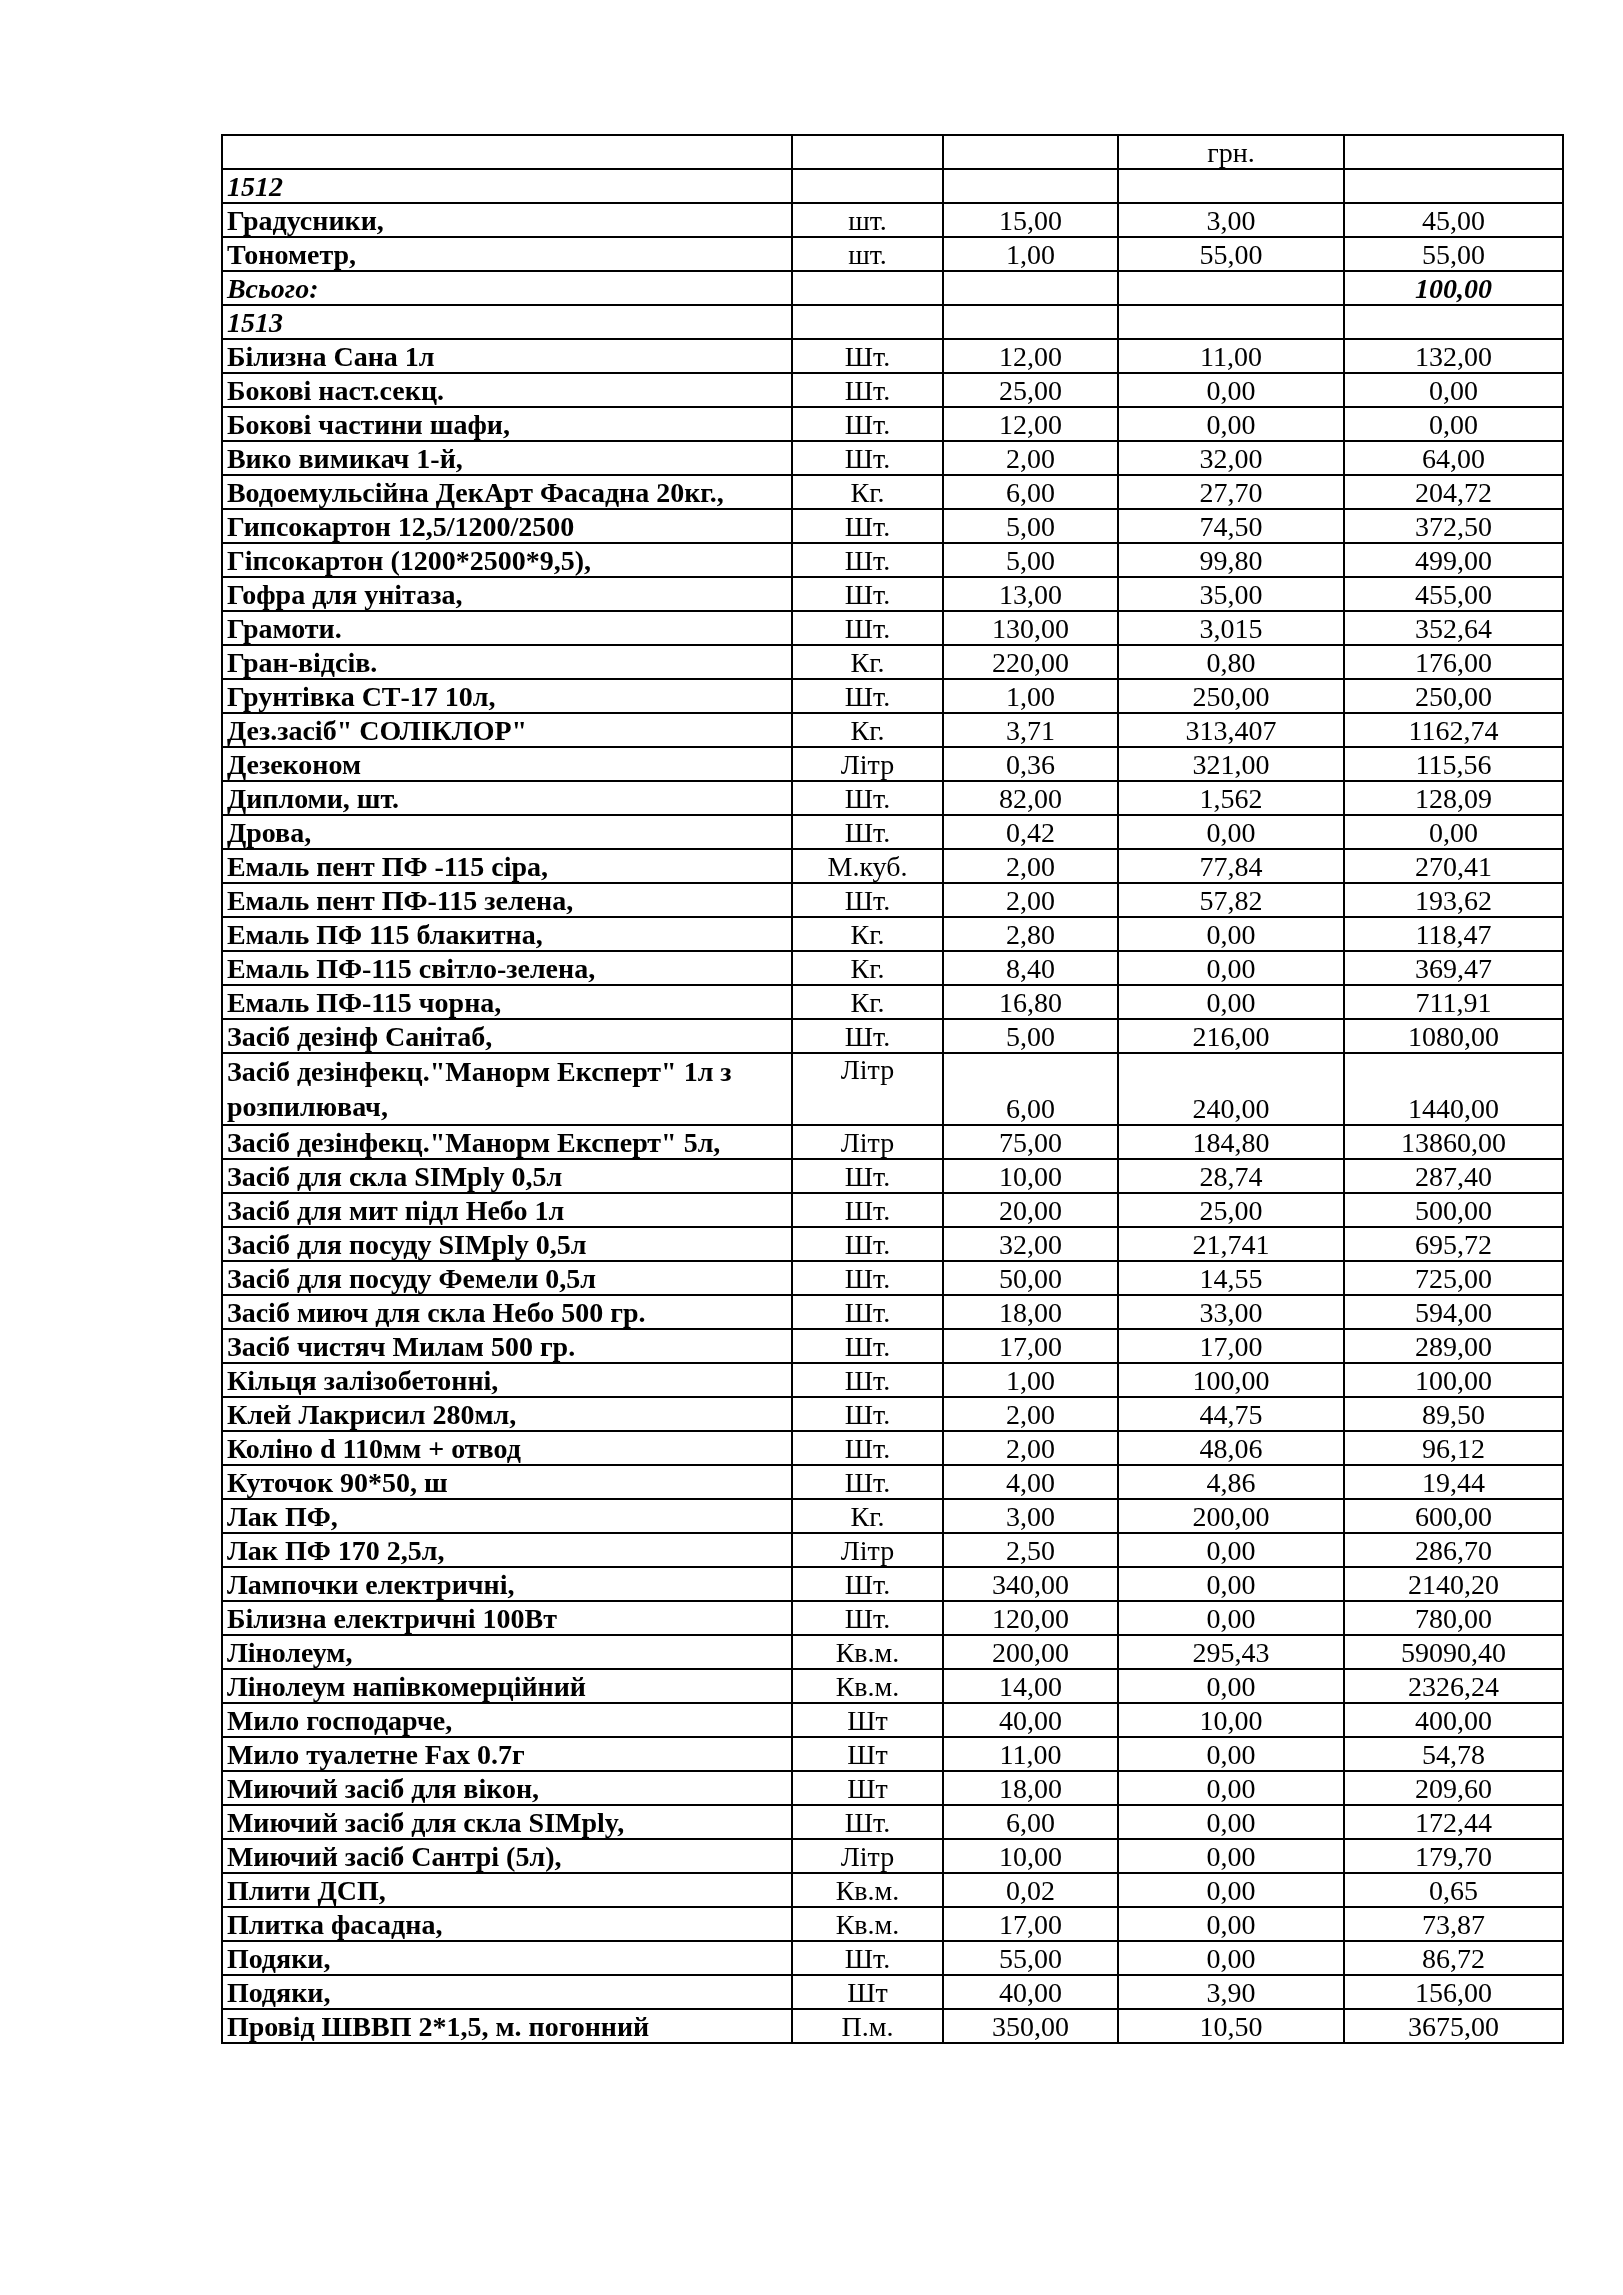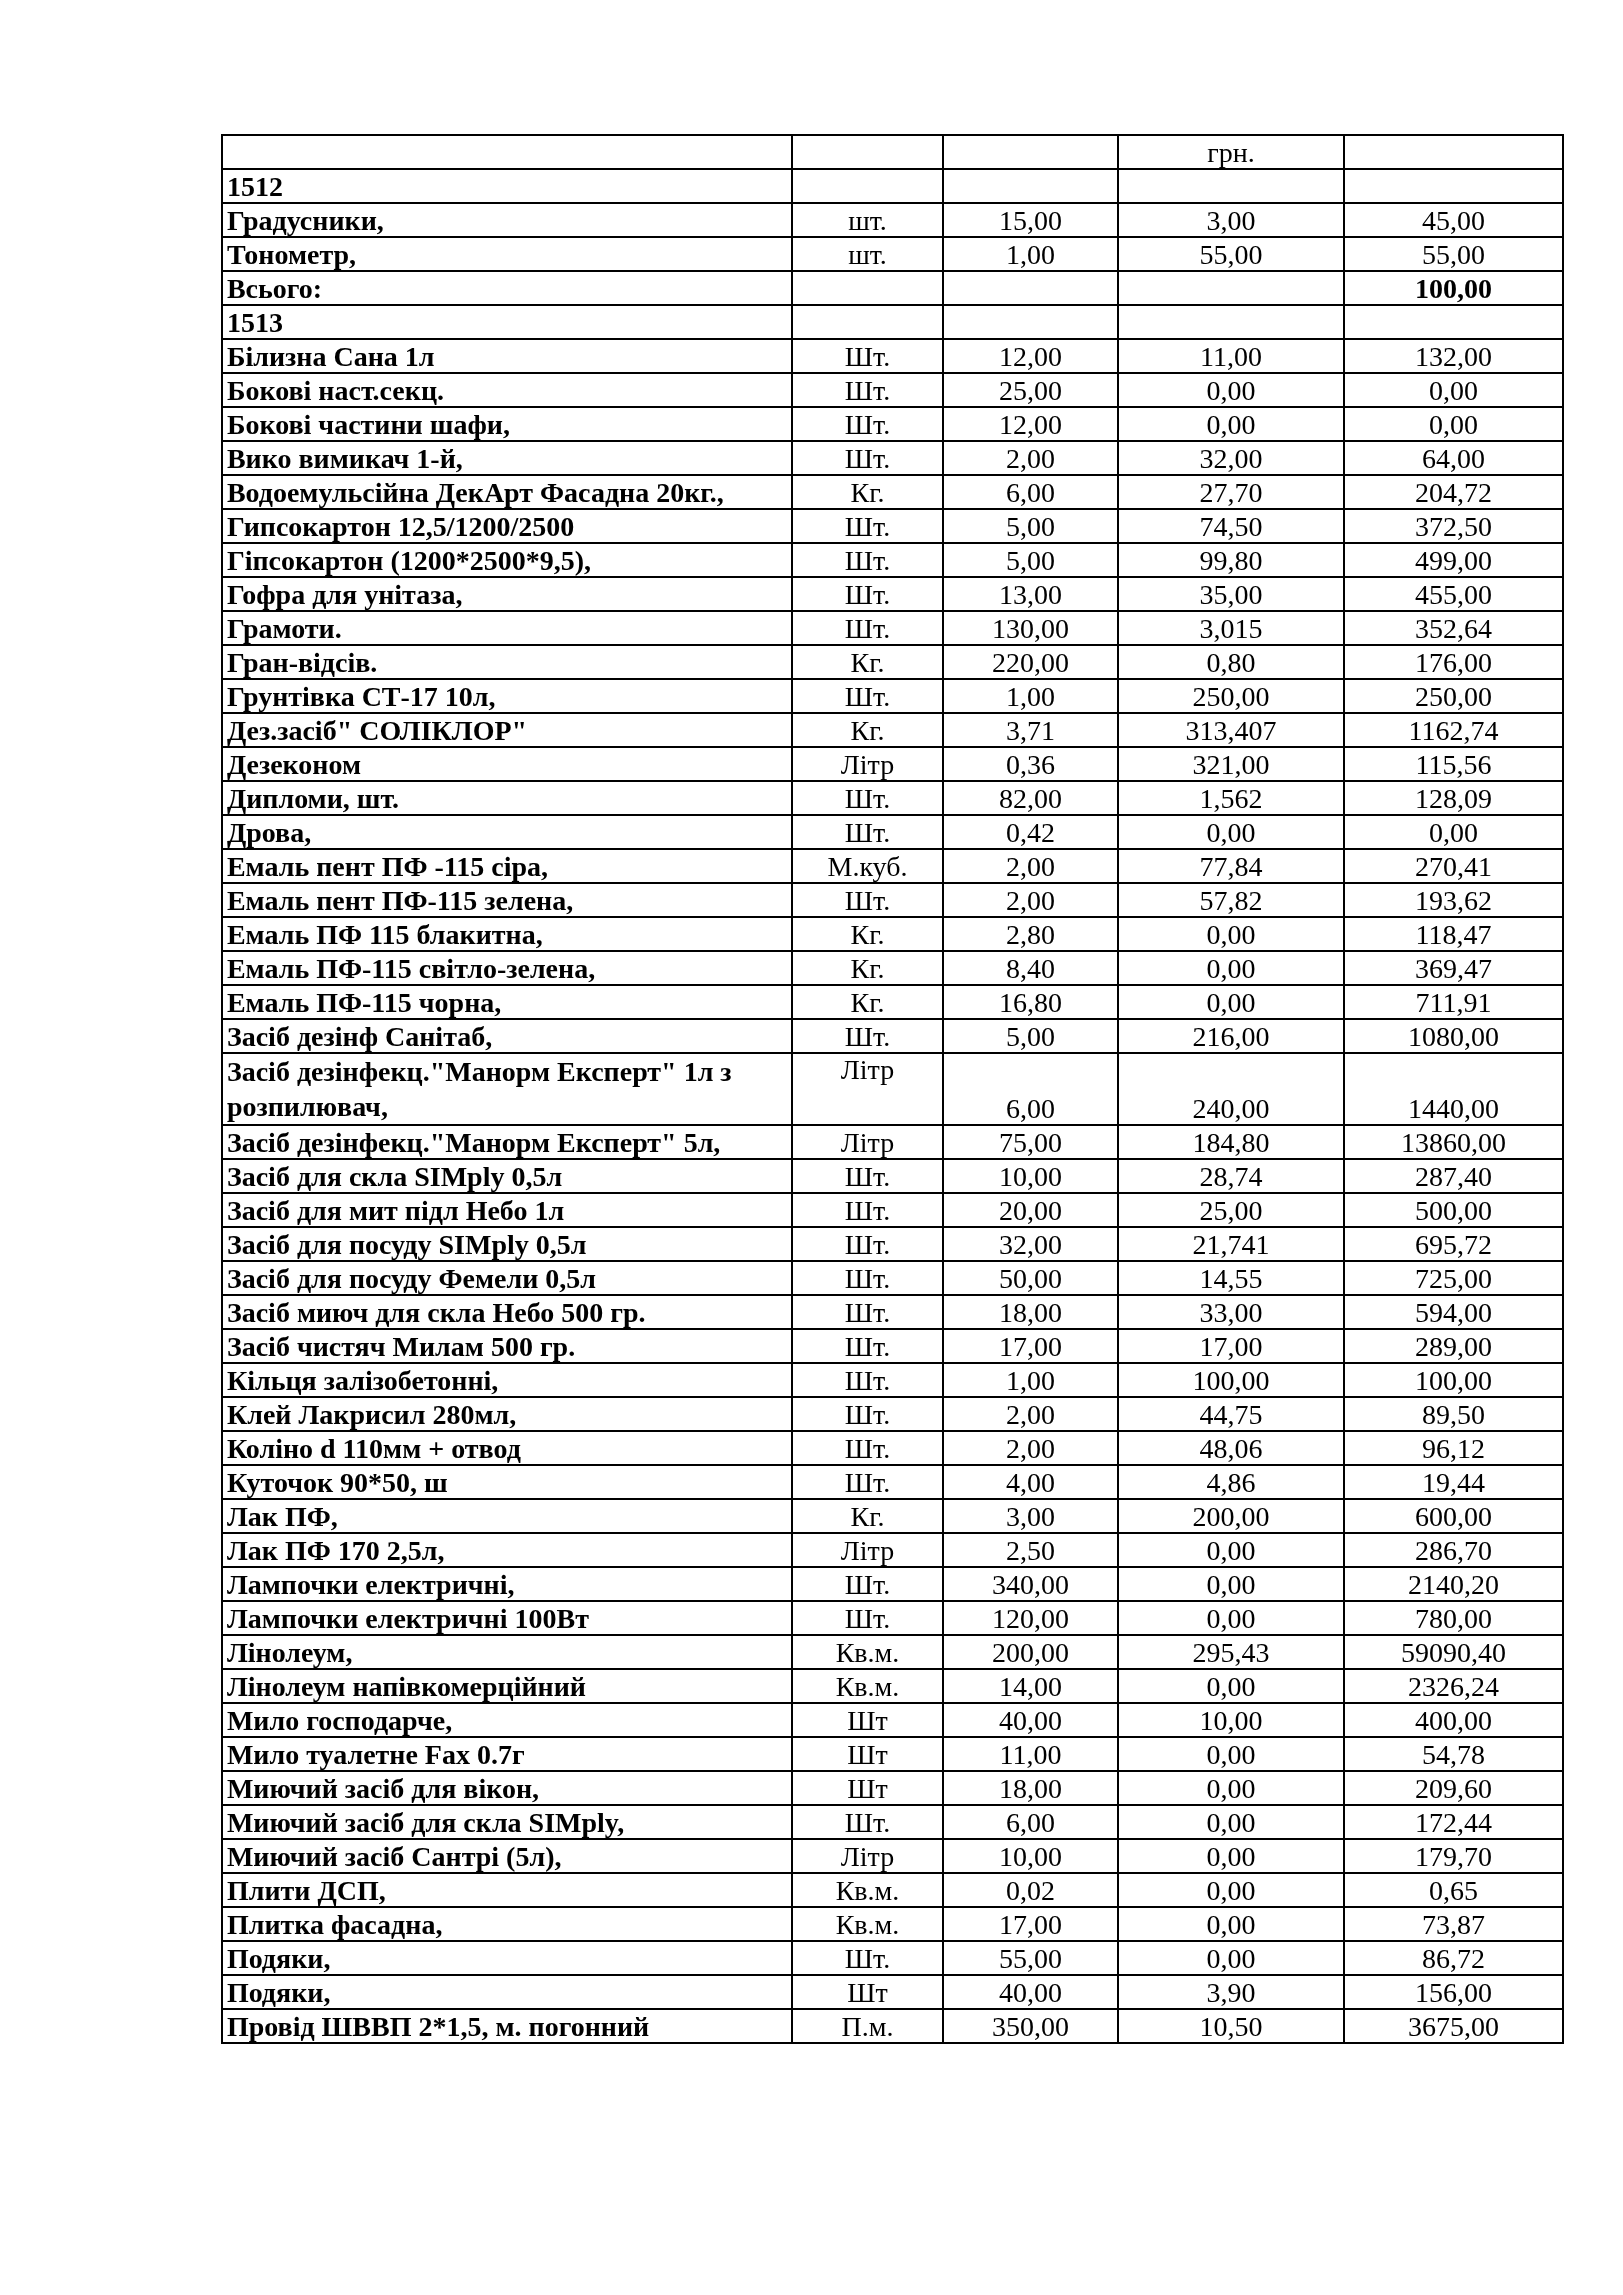--- a/index.html
+++ b/index.html
@@ -10,21 +10,21 @@
     width: 1341px; border-collapse: collapse; table-layout: fixed;
     font-family: "Liberation Serif", "DejaVu Serif", serif;
     font-size: 28px; color: #000;
   }
   table.inv td {
     border: 2px solid #000; height: 32px; padding: 0 3.9px;
     line-height: 31px; vertical-align: bottom; white-space: nowrap; overflow: hidden;
   }
   td.name { padding-left: 14.4px; text-align: left; font-weight: bold; }
   td.unit, td.num { text-align: center; }
-  td.bold { font-weight: bold; }
+  td.bold { font-weight: bold; font-style: italic; }
   tr.double td { height: 68px; }
   tr.double td.name { white-space: normal; line-height: 35px; }
   tr.double td.unit { vertical-align: top; }
   col.c1 { width: 570px; } col.c2 { width: 151px; } col.c3 { width: 175px; }
   col.c4 { width: 226px; } col.c5 { width: 219px; }
 </style>
 </head>
 <body>
 
 <div class="page">
@@ -325,21 +325,21 @@
           <td class="num">286,70</td>
         </tr>
         <tr>
           <td class="name">Лампочки електричні,</td>
           <td class="unit">Шт.</td>
           <td class="num">340,00</td>
           <td class="num">0,00</td>
           <td class="num">2140,20</td>
         </tr>
         <tr>
-          <td class="name">Лампочки електричні 100Вт</td>
+          <td class="name">Білизна електричні 100Вт</td>
           <td class="unit">Шт.</td>
           <td class="num">120,00</td>
           <td class="num">0,00</td>
           <td class="num">780,00</td>
         </tr>
         <tr>
           <td class="name">Лінолеум,</td>
           <td class="unit">Кв.м.</td>
           <td class="num">200,00</td>
           <td class="num">295,43</td>

